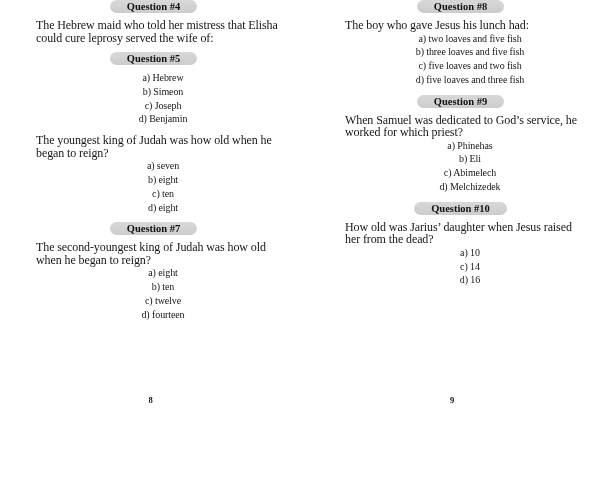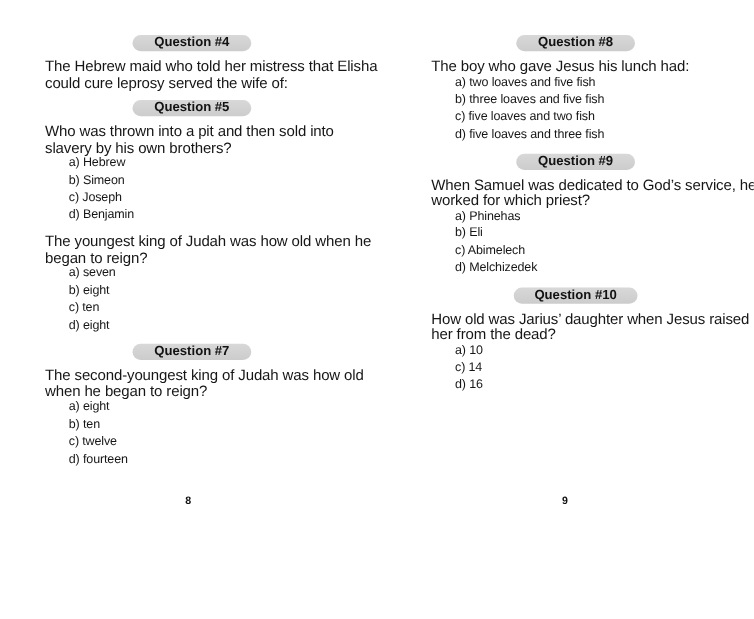--- a/index.html
+++ b/index.html
@@ -16,21 +16,21 @@
   }
   .book {
     display: flex;
     width: 603px;
     height: 495px;
   }
   .page {
     position: relative;
     box-sizing: border-box;
     height: 425px;
-    padding-top: 28px;
+    font-family: Liberation Serif, serif;
   }
   .page-left {
     width: 301px;
     padding-left: 36px;
     padding-right: 30px;
   }
   .page-right {
     width: 302px;
     padding-left: 44px;
     padding-right: 27px;
@@ -56,20 +56,21 @@
     margin: 0;
     font-size: 12px;
     line-height: 12.5px;
     letter-spacing: -0.1px;
     white-space: pre;
   }
   .q-options {
     list-style: none;
     margin: 0;
     padding: 0 0 0 19px;
+    text-align: center;
   }
   .q-options li {
     font-size: 10px;
     line-height: 13.8px;
     letter-spacing: -0.1px;
     white-space: pre;
   }
   .page-number {
     position: absolute;
     bottom: 20px;
@@ -92,22 +93,20 @@
       <span>Question #4</span>
     </div>
     <p class="q-text">The Hebrew maid who told her mistress that Elisha
 could cure leprosy served the wife of:</p>
   </div>
 
   <div class="q-block">
     <div class="q-badge">
       <span>Question #5</span>
     </div>
-    <p class="q-text">Who was thrown into a pit and then sold into
-slavery by his own brothers?</p>
     <ul class="q-options">
             <li>a) Hebrew</li>
             <li>b) Simeon</li>
             <li>c) Joseph</li>
             <li>d) Benjamin</li>
           </ul>
   </div>
 
   <div class="q-block">
     <p class="q-text">The youngest king of Judah was how old when he

